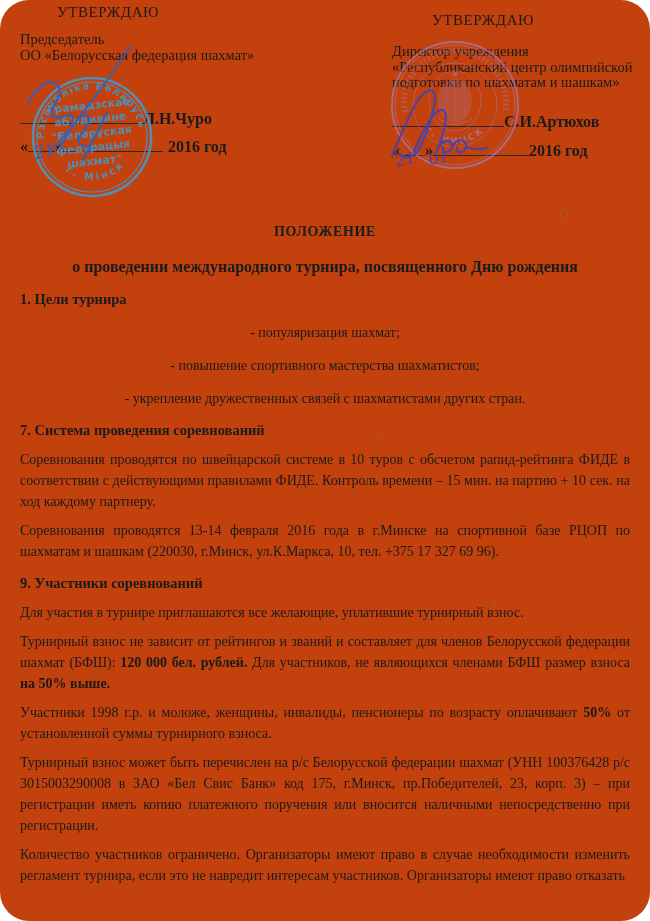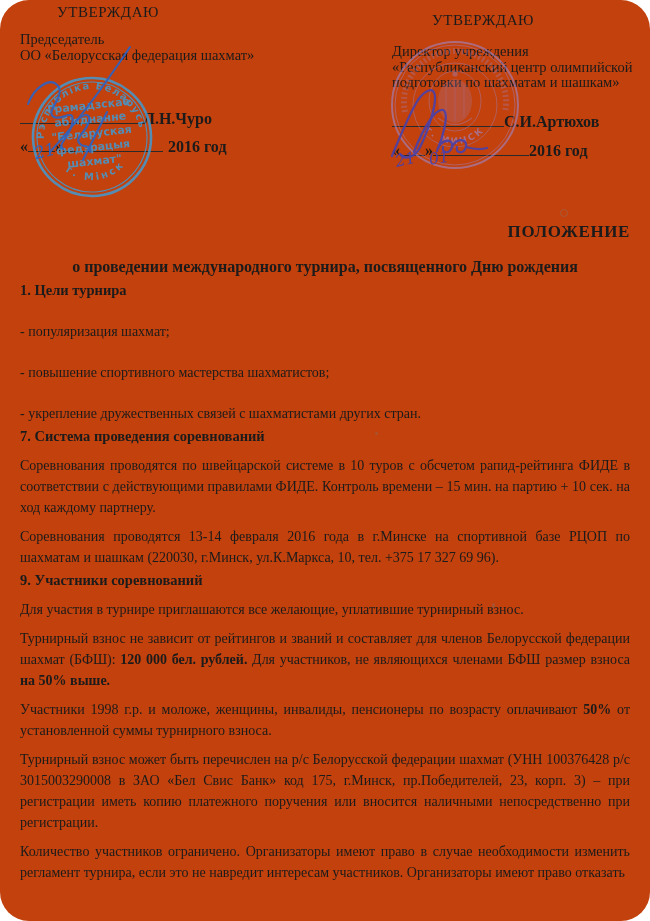--- a/index.html
+++ b/index.html
@@ -15,25 +15,25 @@
   .approve-label { font-size:15px; letter-spacing:.6px; }
   .role { font-size:14.5px; line-height:15.5px; }
   .sigrow, .daterow { font-size:16px; line-height:18px; white-space:nowrap;font-weight:bold; }
   .uline { display:inline-block; height:13px; border-bottom:1.2px solid #2a2a2a; }
   .sp { display:inline-block; width:5px; }
   
   .stamp { position:absolute; pointer-events:none; }
   .pen-overlay { position:absolute; left:0; top:0; pointer-events:none; }
   
   main { padding:0 20px; font-size:14px; }
-  .title { text-align:right; font-weight:bold; font-size:17px; letter-spacing:.6px; margin-top:16px; line-height:22px; }
+  .title { text-align:center; font-weight:bold; font-size:14px; letter-spacing:.6px; margin-top:16px; line-height:22px; }
   .subtitle { text-align:center; font-weight:bold; font-size:16px; line-height:22px; }
   .subtitle-wrap { margin-top:13px; }
-  .h  { font-weight:bold; font-size:14.5px; margin-top:2px; line-height:21px; }
-  .li { margin-top:20px;  line-height:21px; }
+  .h  { font-weight:bold; font-size:14.5px; margin-top:11px; line-height:21px; }
+  .li { margin-top:12px;  line-height:21px;text-align:center; }
   .j  { margin-top:8px;  line-height:21px; text-align:justify; }
   b   { font-weight:bold; }
   
   .speck-ring { position:absolute; border:1px solid rgba(130,130,130,.35); border-radius:50%; }
   .speck-dot  { position:absolute; background:rgba(120,120,120,.35); border-radius:50%; }
 </style>
 </head>
 <body>
 
 <div class="page">

